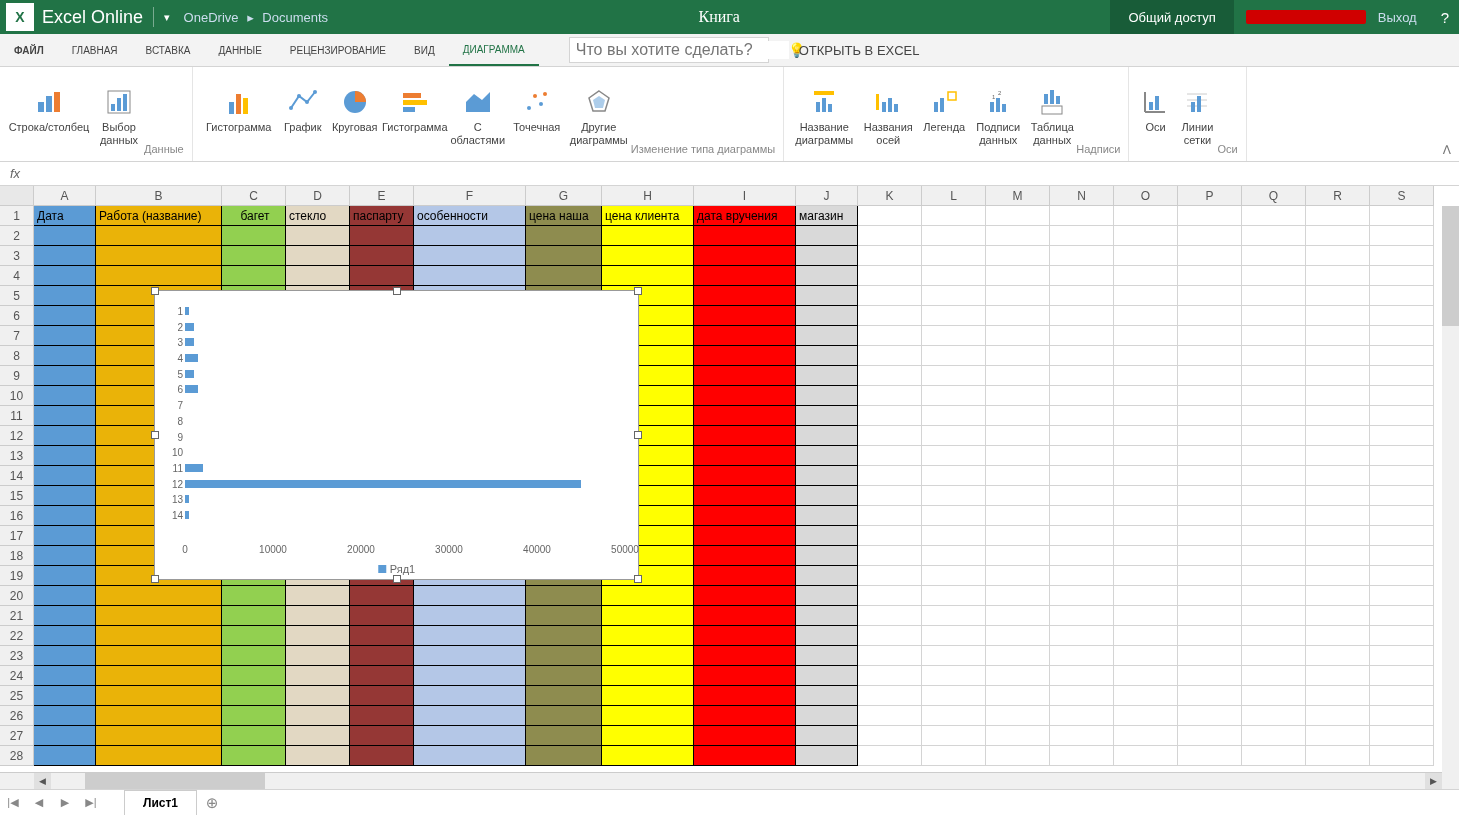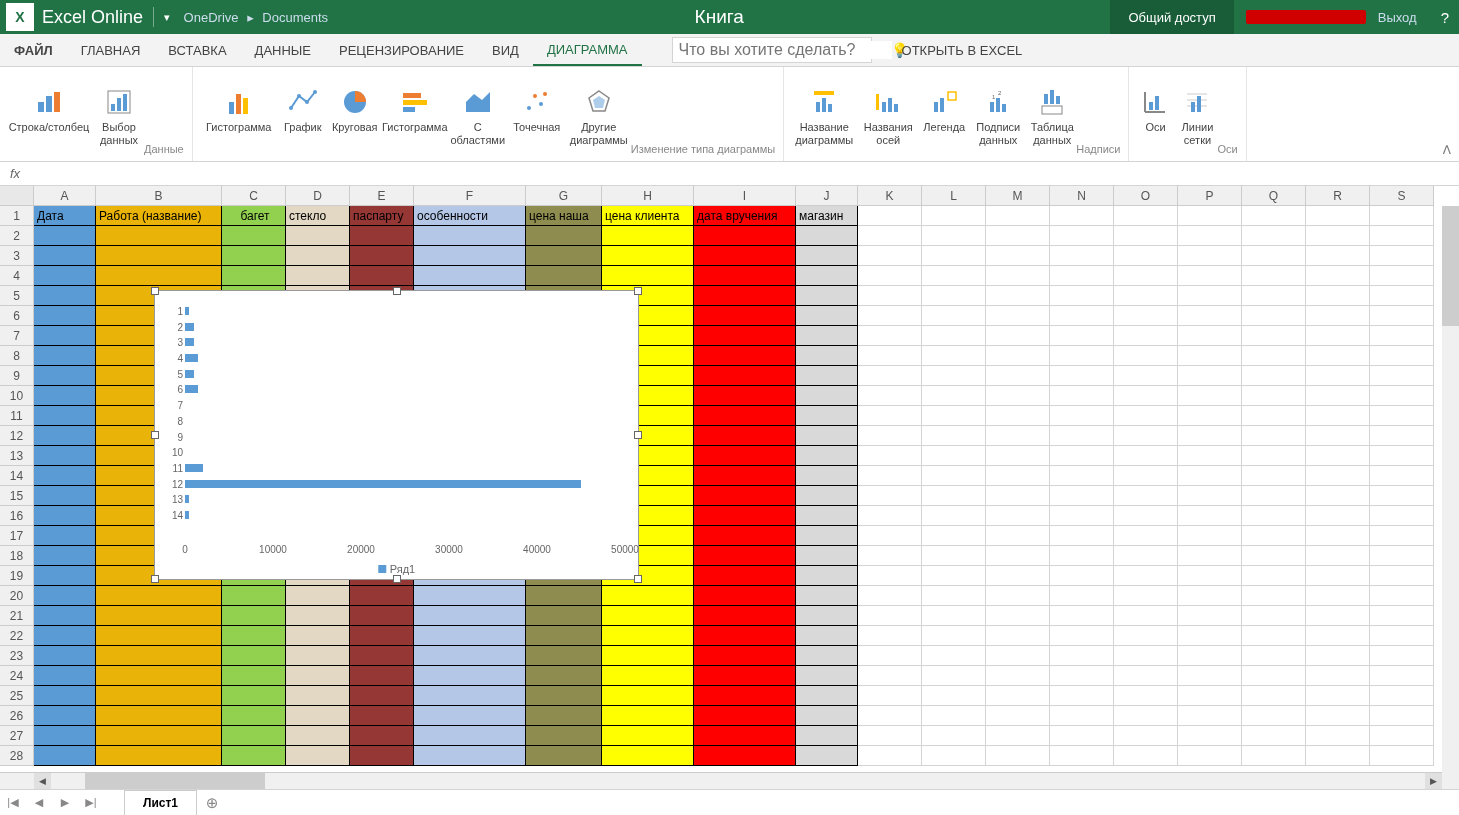--- a/index.html
+++ b/index.html
@@ -9,29 +9,29 @@
 .titlebar { height: 34px; background: #217346; display: flex; align-items: center; color: #fff; }
 .app-icon { width: 28px; height: 28px; background: #fff; color: #217346; margin-left: 6px; display: flex; align-items: center; justify-content: center; font-weight: bold; font-size: 14px; }
 .app-name { font-size: 18px; font-weight: 300; margin-left: 8px; }
 .title-div { width: 1px; height: 20px; background: rgba(255,255,255,0.4); margin: 0 10px; }
 .chevron-down { font-size: 11px; cursor: pointer; }
 .breadcrumb { margin-left: 14px; font-size: 13px; color: #cde; }
 .breadcrumb a { color: #cde; text-decoration: none; cursor: pointer; }
 .breadcrumb span.sep { margin: 0 5px; }
 .title-spacer { flex: 1; }
 .ctx-tab { background: #0b5734; color: #9fe8c4; font-size: 12px; padding: 0 20px; height: 100%; display: flex; align-items: center; }
-.doc-name { font-size: 19px; margin: 0 56px; }
+.doc-name { font-size: 16px; margin: 0 56px; font-family: Liberation Serif, serif; }
 .share-btn { background: #185c38; color: #fff; padding: 0 18px; height: 100%; display: flex; align-items: center; font-size: 13px; cursor: pointer; }
 .user-redacted { width: 120px; height: 14px; background: #d00000; margin: 0 12px; border-radius: 2px; }
 .signout { color: #cde; font-size: 13px; margin-right: 24px; cursor: pointer; }
 .help-q { font-size: 15px; margin-right: 10px; cursor: pointer; }
 
 
 .tabstrip { height: 33px; background: #f3f3f3; border-bottom: 1px solid #d4d4d4; display: flex; align-items: stretch; }
-.tab { padding: 0 14px; display: flex; align-items: center; font-size: 13px; color: #444; cursor: pointer; text-align: right; }
+.tab { padding: 0 14px; display: flex; align-items: center; font-size: 10px; color: #444; cursor: pointer; text-align: right; }
 .tab.file { font-weight: 600; }
 .tab.active { border-bottom: 2px solid #217346; color: #217346; }
 .tellme { margin-left: 30px; display: flex; align-items: center; border: 1px solid #d4d4d4; height: 26px; align-self: center; width: 200px; background: #fff; }
 .tellme input { border: none; outline: none; font-size: 16px; color: #a16207; flex: 1; padding: 0 6px; }
 .bulb { margin-right: 6px; color: #f5c518; font-size: 14px; }
 .open-excel { margin-left: 30px; font-size: 13px; color: #444; display: flex; align-items: center; cursor: pointer; }
 
 
 .ribbon { height: 95px; background: #fff; border-bottom: 1px solid #d4d4d4; display: flex; }
 .rgroup { display: flex; flex-direction: row; align-items: center; padding: 4px 8px; border-right: 1px solid #e5e5e5; }

